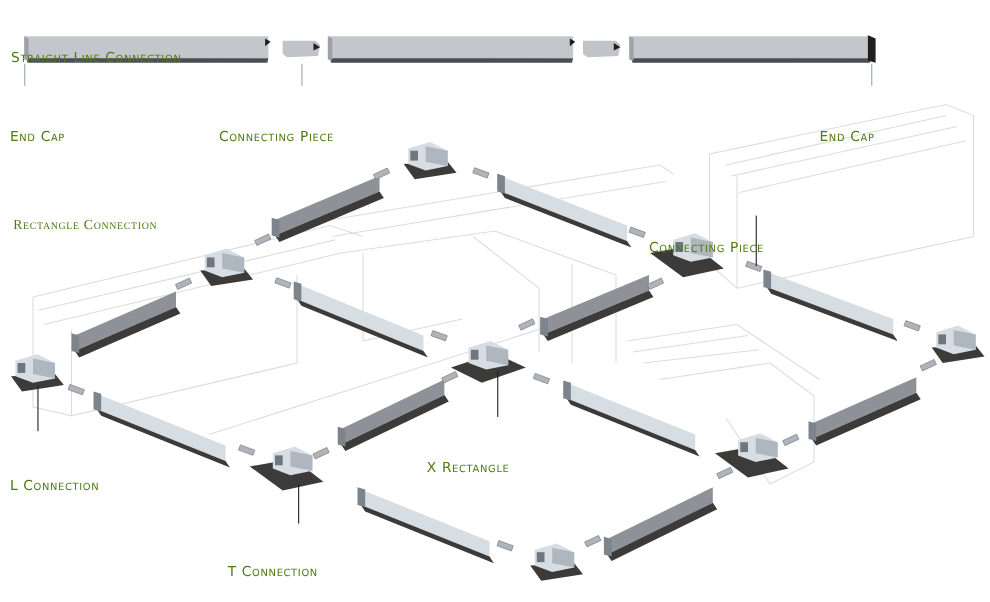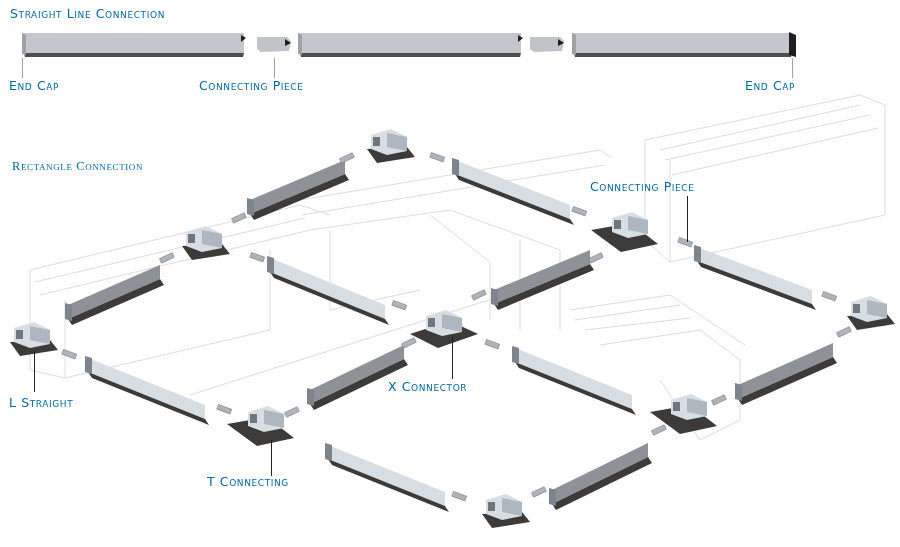--- a/index.html
+++ b/index.html
@@ -1,21 +1,21 @@
 <!DOCTYPE html>
 <html><head>
 <meta charset="utf-8">
 <style>
   html, body { margin: 0; padding: 0; background: #ffffff; }
   body { width: 900px; height: 547px; position: relative; overflow: hidden;
          font-family: "DejaVu Sans", sans-serif; }
   #stage { position: absolute; left: 0; top: 0; width: 900px; height: 547px; }
   .label { position: absolute; font-family: "DejaVu Sans", sans-serif;
            font-variant: small-caps; font-size: 12.5px; letter-spacing: 0.6px;
-           color: #0369a1; white-space: nowrap; line-height: 1; }
+           color: #4d7c0f; white-space: nowrap; line-height: 1; margin-top: 38px; }
   .label.section { font-size: 12.5px; }
   .leader { position: absolute; width: 1px; background: #222; }
   .leader.light { background: #9aa; }
 </style>
 </head>
 <body>
 
 <svg id="stage" xmlns="http://www.w3.org/2000/svg" width="900" height="547" viewBox="0 0 900 547">
   <g id="ghost-layer">
       <g stroke="#dcdcdc" stroke-width="1" fill="none">
@@ -273,19 +273,19 @@
 
 <div class="leader light" style="left:792px; top:58px; height:20px;"></div>
 <div class="label" style="left:745px; top:80px;">End Cap</div>
 
 <div class="label section" style="left:12px; top:160px;font-family:Liberation Serif, serif;">Rectangle Connection</div>
 
 <div class="label" style="left:590px; top:181px;">Connecting Piece</div>
 <div class="leader" style="left:687px; top:196px; height:46px;"></div>
 
 <div class="leader" style="left:452px; top:337px; height:42px;"></div>
-<div class="label" style="left:388px; top:381px;">X Connector</div>
+<div class="label" style="left:388px; top:381px;">X Rectangle</div>
 
 <div class="leader" style="left:34px; top:350px; height:42px;"></div>
-<div class="label" style="left:9px; top:397px;">L Straight</div>
+<div class="label" style="left:9px; top:397px;">L Connection</div>
 
 <div class="leader" style="left:271px; top:440px; height:36px;"></div>
-<div class="label" style="left:207px; top:476px;">T Connecting</div>
+<div class="label" style="left:207px; top:476px;">T Connection</div>
 
 </body></html>

